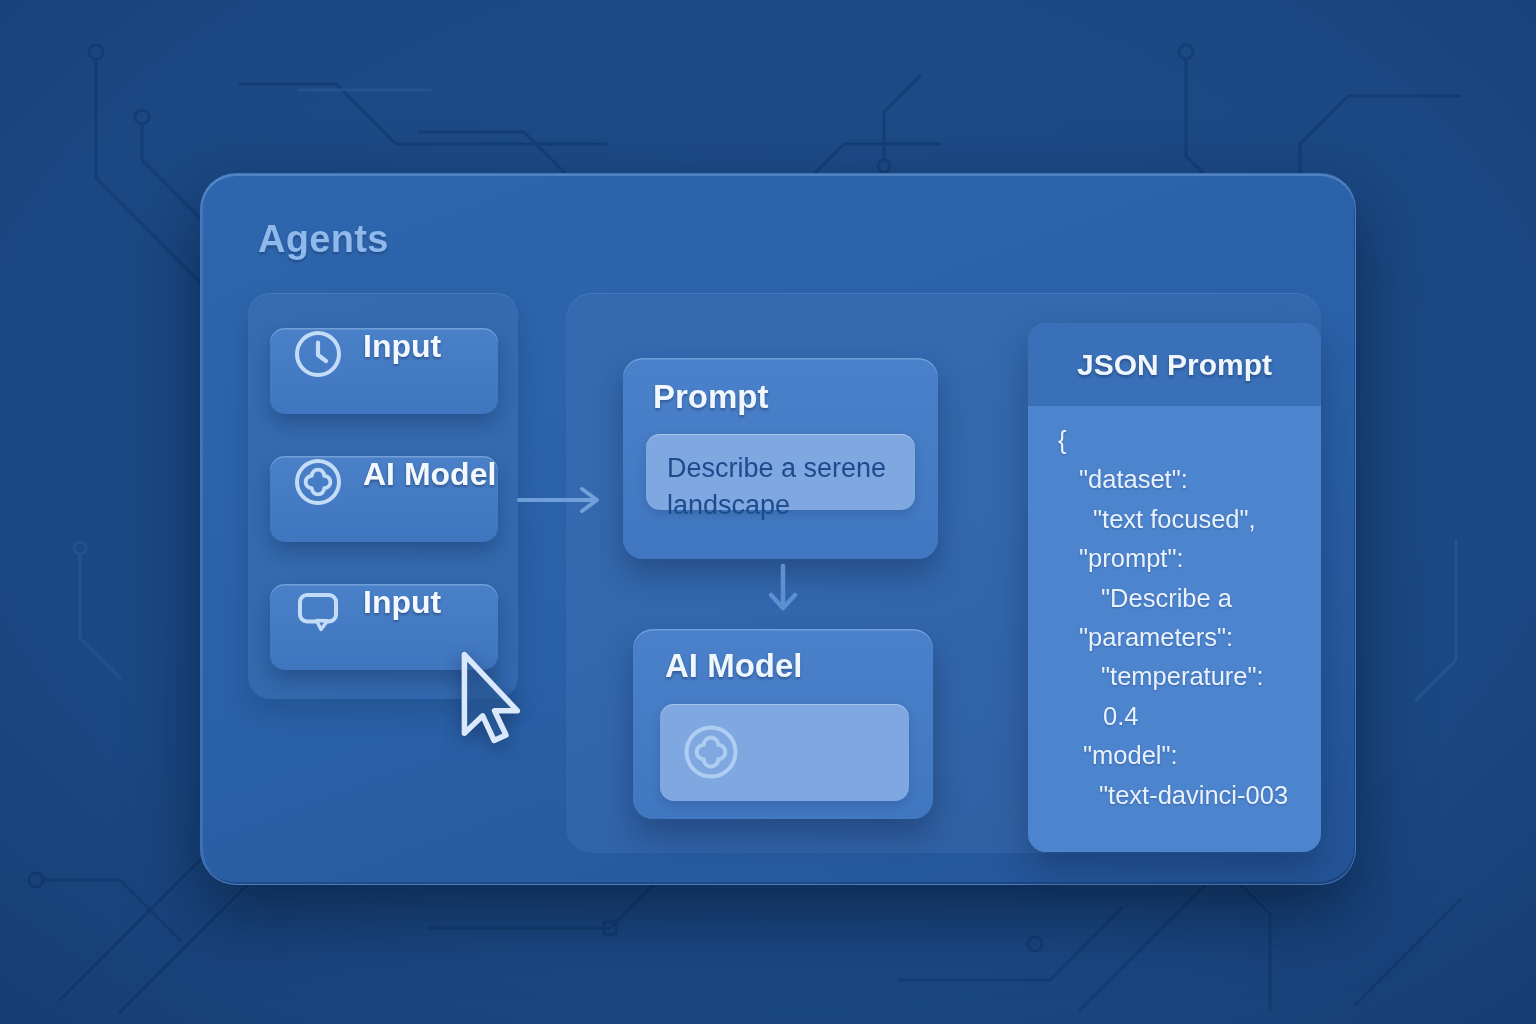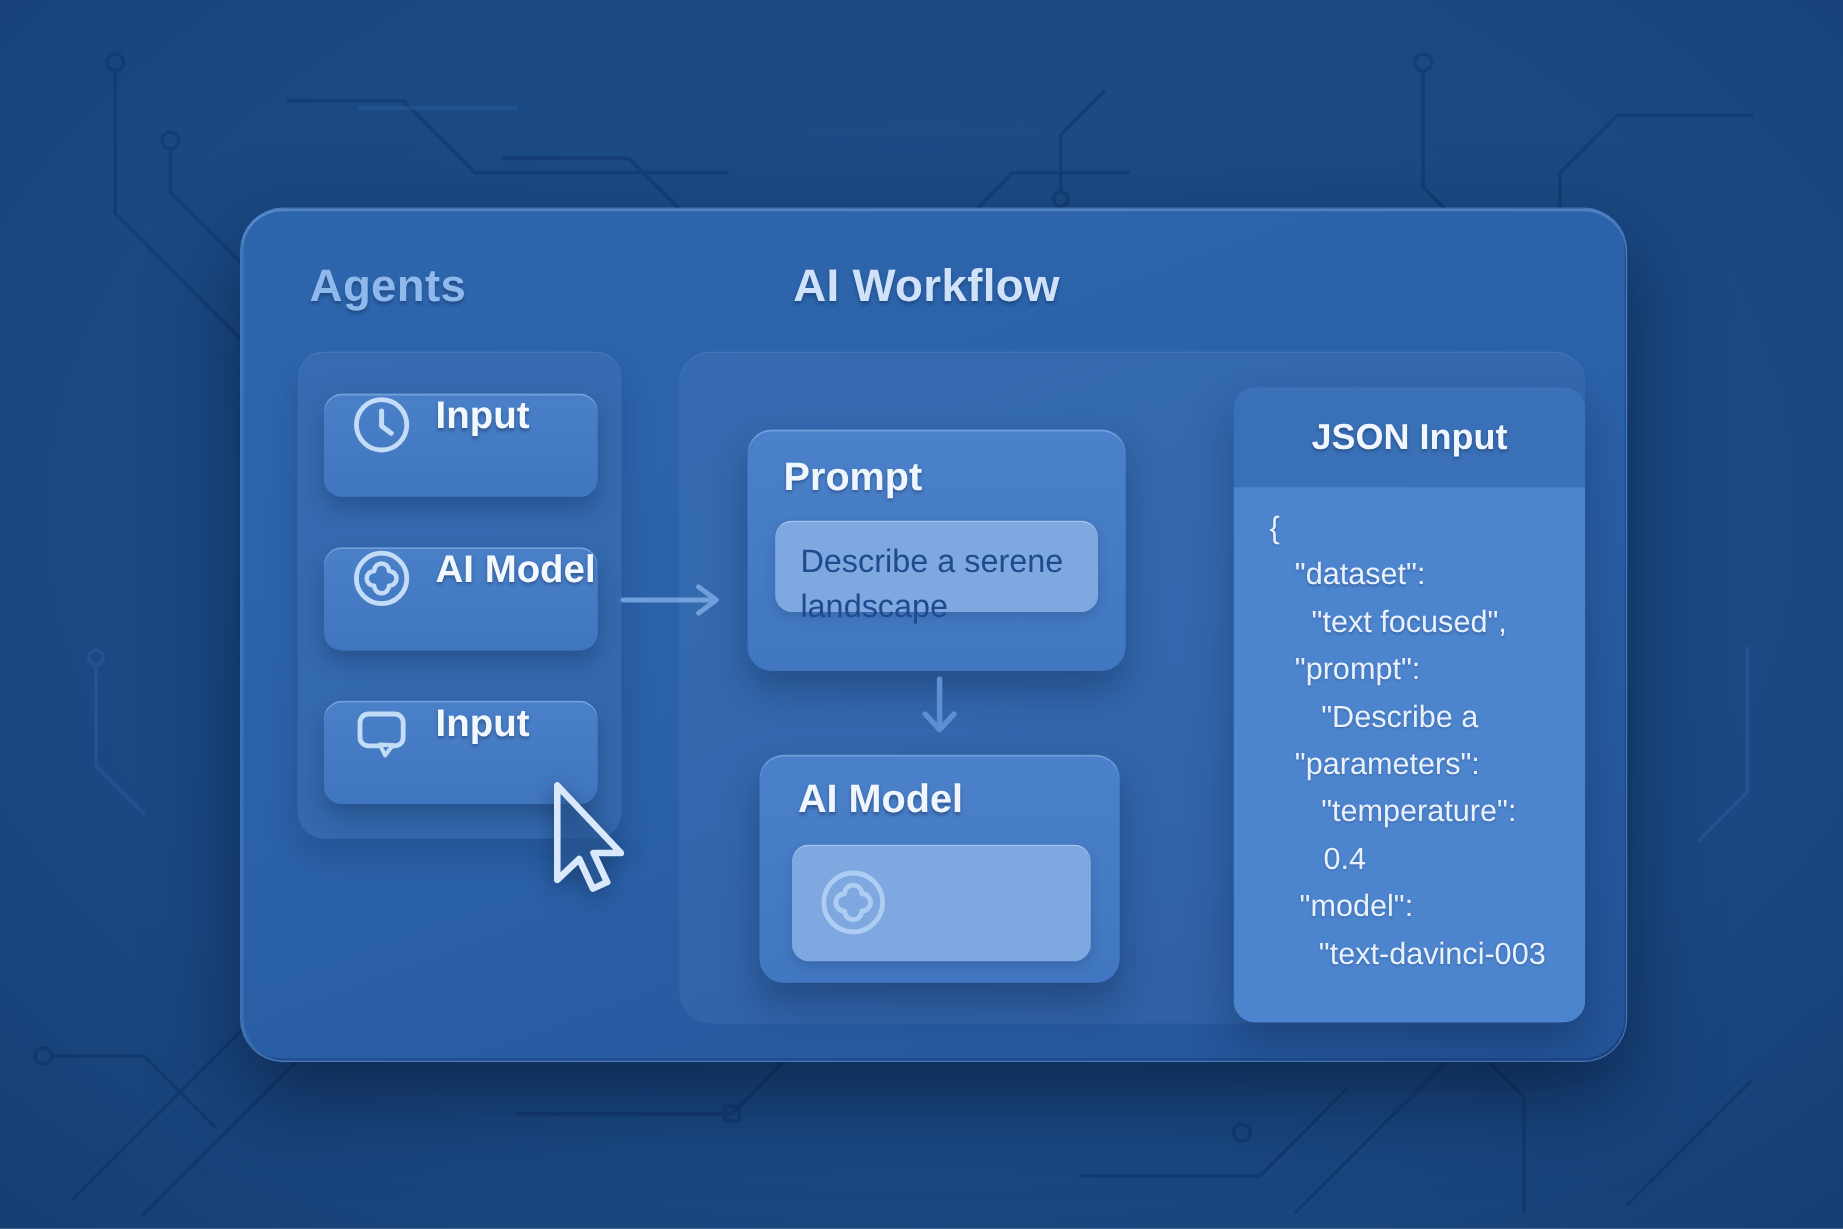--- a/index.html
+++ b/index.html
@@ -106,21 +106,20 @@
     <path d="M1456 540 v120 l-40 40"></path>
     <circle cx="80" cy="548" r="6"></circle>
     <path d="M80 556 v82 l40 40"></path>
   </g>
 </svg>
 <div class="vignette"></div>
 
 <div class="panel">
 
   <div class="title agents">Agents</div>
-  <div class="title workflow">AI Workflow</div>
 
   <div class="sidebar">
 
     <div class="side-btn" style="top:35px">
       <svg width="52" height="52" viewBox="0 0 52 52">
         <circle class="icon-stroke" cx="26" cy="26" r="21" stroke-width="4"></circle>
         <polyline class="icon-stroke" points="26,14.5 26,27 34,33" stroke-width="4.2"></polyline>
       </svg>
       <span class="side-label">Input</span>
     </div>
@@ -166,21 +165,21 @@
       <div class="field model-field">
         <svg width="60" height="60" viewBox="0 0 60 60">
           <circle cx="30" cy="30" r="24.5" fill="none" stroke="#aecdf2" stroke-width="4"></circle>
           <path fill="none" stroke="#aecdf2" stroke-width="4" stroke-linejoin="round" d="M30,15.6 A7.2,7.2 0 0 1 37.2,22.8 A7.2,7.2 0 0 1 44.4,30 A7.2,7.2 0 0 1 37.2,37.2 A7.2,7.2 0 0 1 30,44.4 A7.2,7.2 0 0 1 22.8,37.2 A7.2,7.2 0 0 1 15.6,30 A7.2,7.2 0 0 1 22.8,22.8 A7.2,7.2 0 0 1 30,15.6 Z"></path>
         </svg>
       </div>
     </div>
 
     <div class="json-panel">
       <div class="json-header">
-        <span>JSON Input</span>
+        <span>JSON Prompt</span>
       </div>
       <div class="json-body">
           <div class="code-line" style="padding-left: 0px;">{</div>
           <div class="code-line" style="padding-left: 21px;">"dataset":</div>
           <div class="code-line" style="padding-left: 35px;">"text focused",</div>
           <div class="code-line" style="padding-left: 21px;">"prompt":</div>
           <div class="code-line" style="padding-left: 43px;">"Describe a</div>
           <div class="code-line" style="padding-left: 21px;">"parameters":</div>
           <div class="code-line" style="padding-left: 43px;">"temperature":</div>
           <div class="code-line" style="padding-left: 45px;">0.4</div>

